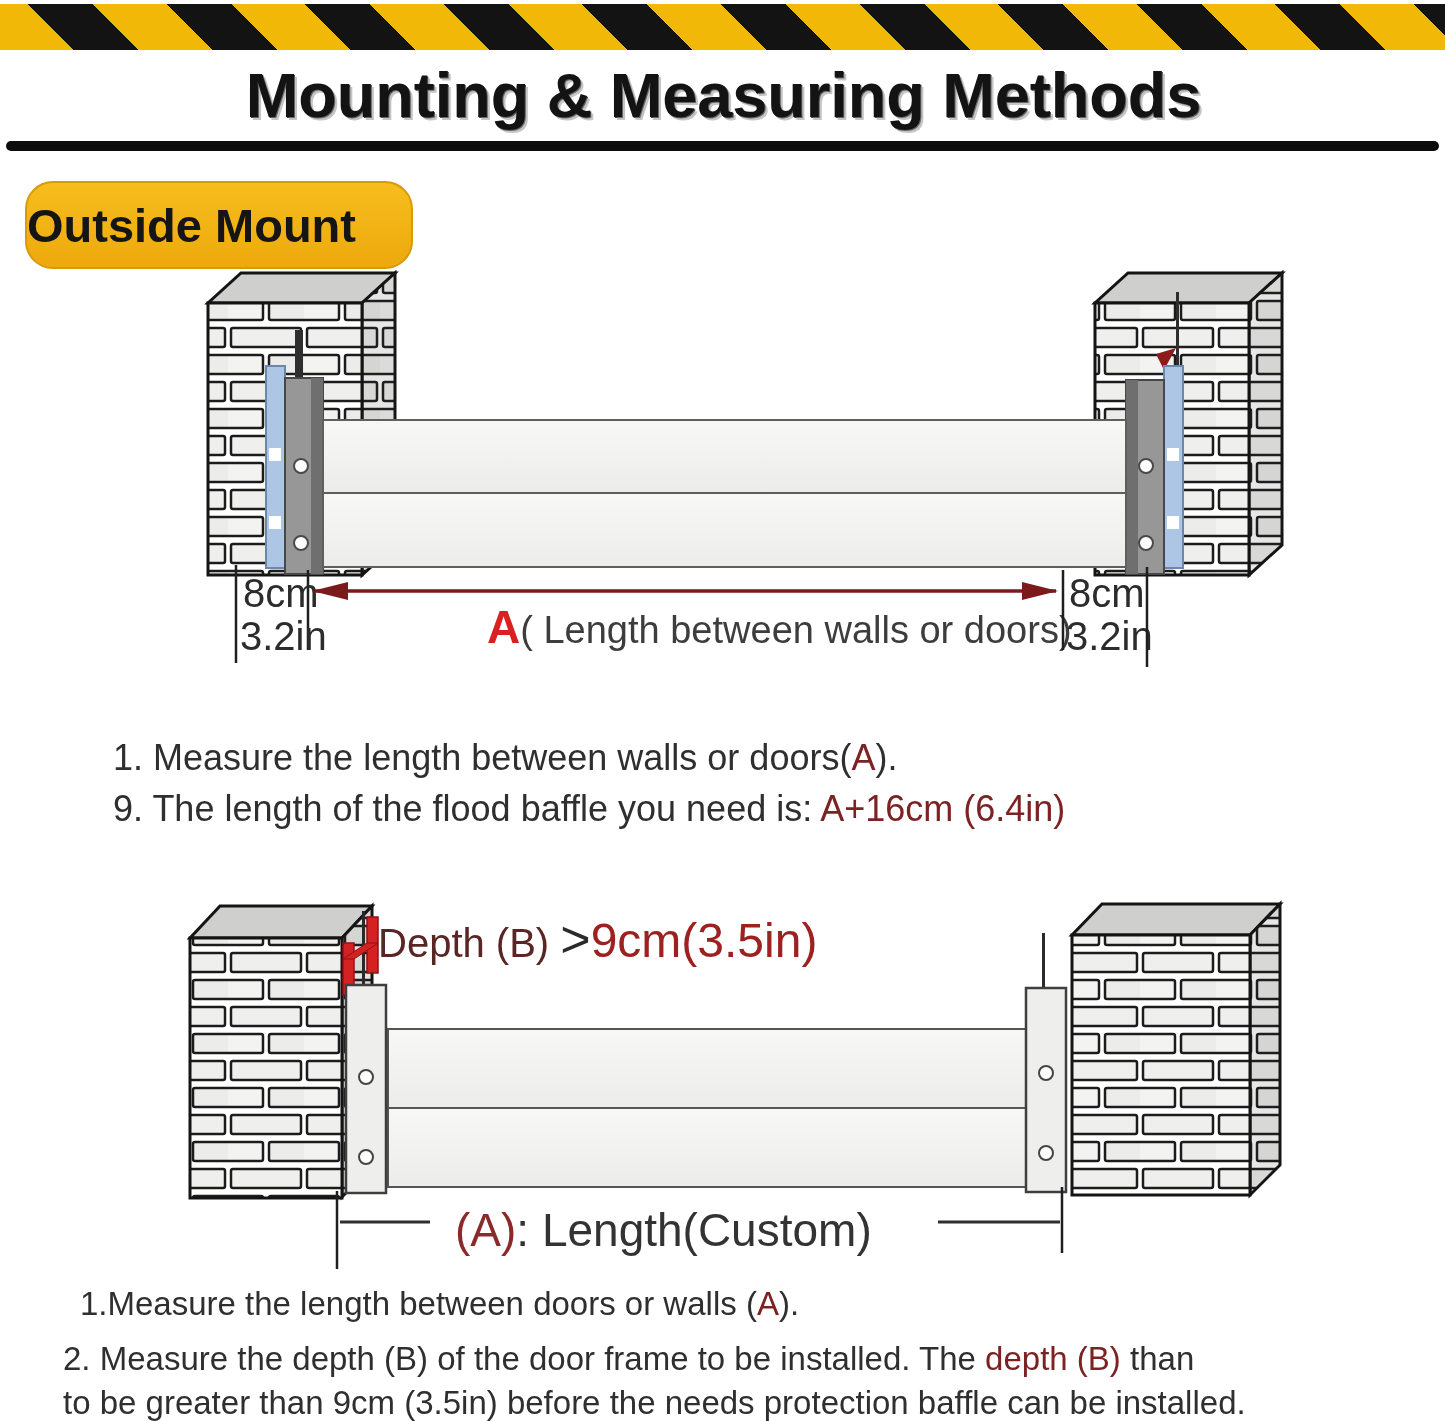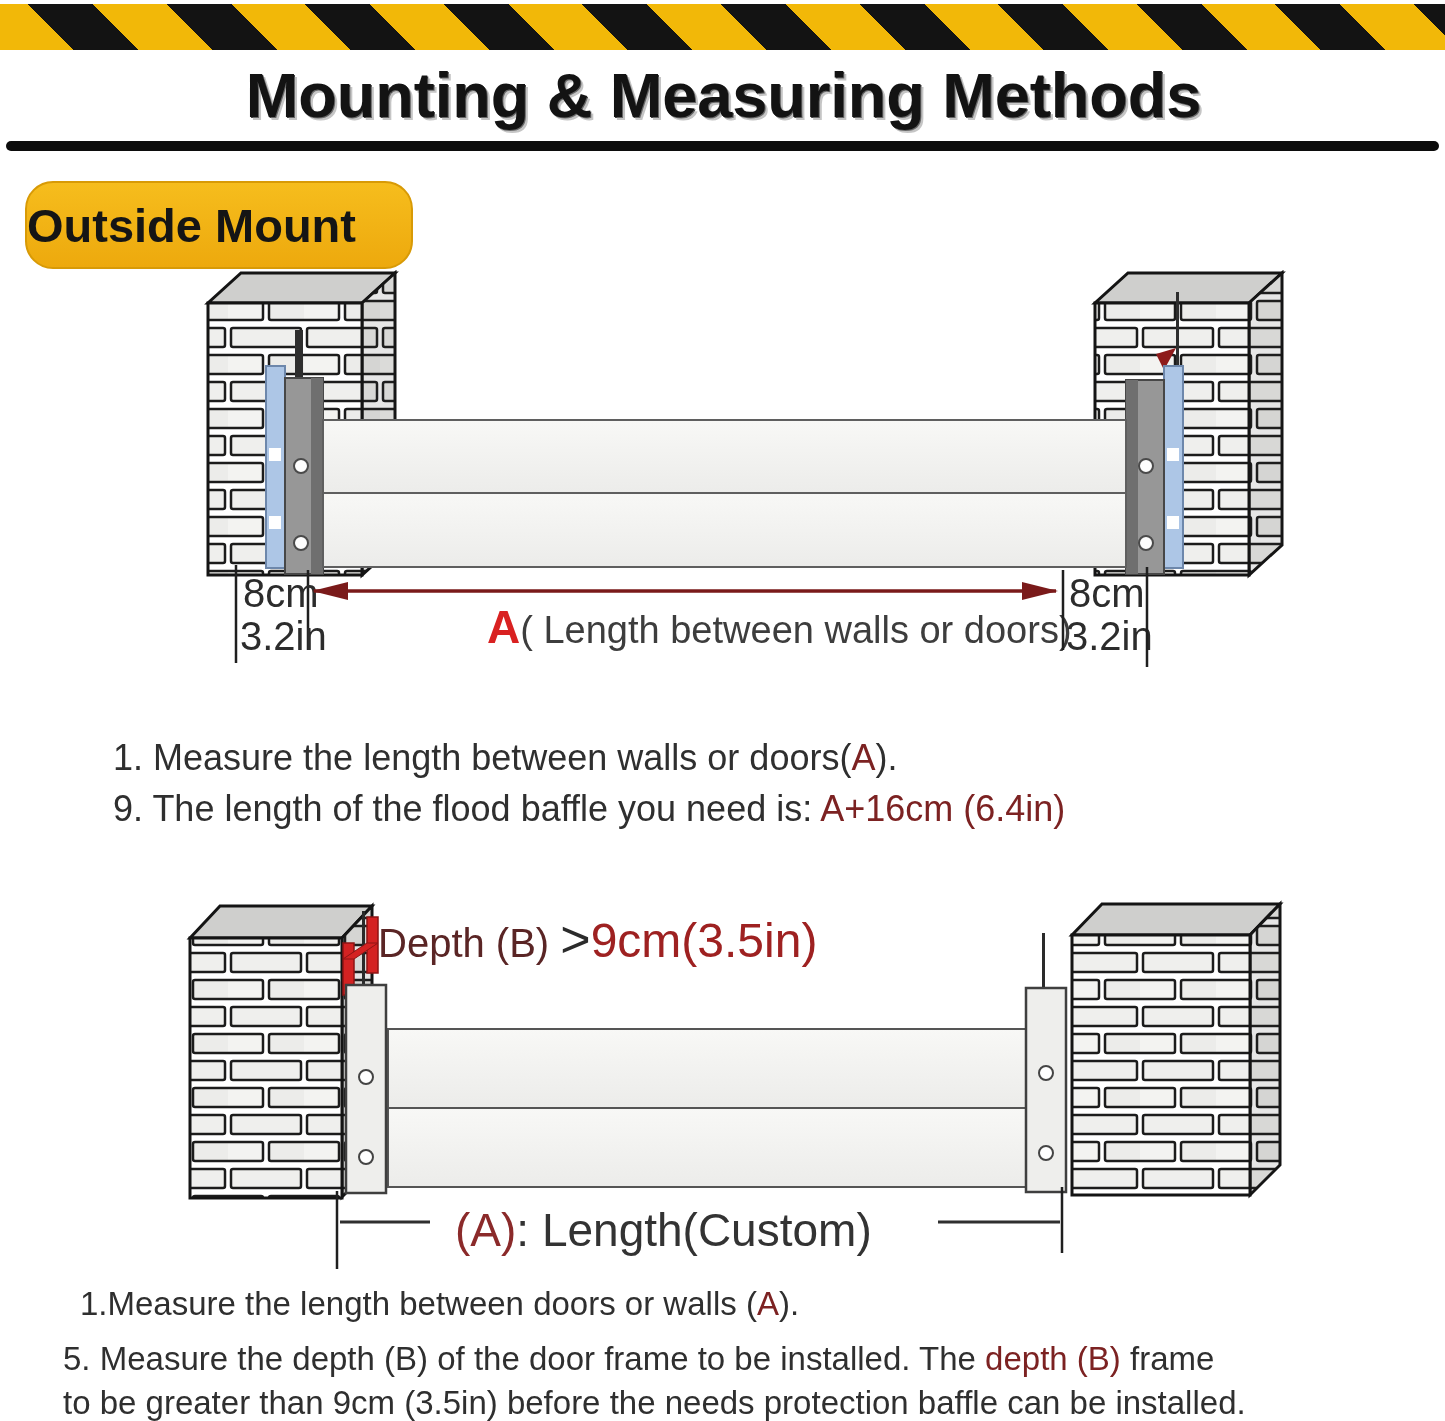--- a/index.html
+++ b/index.html
@@ -167,17 +167,17 @@
 
     <line x1="337" y1="296" x2="337" y2="374" stroke="#1f1f1f" stroke-width="2.5"></line>
     <line x1="340" y1="327" x2="430" y2="327" stroke="#2f2f2f" stroke-width="3"></line>
     <text class="svg-text" x="455" y="351"><tspan font-size="46" fill="#8b2a2a">(A)</tspan><tspan font-size="46" fill="#333333">: Length(Custom)</tspan></text>
     <line x1="938" y1="327" x2="1060" y2="327" stroke="#2f2f2f" stroke-width="3"></line>
     <line x1="1062" y1="292" x2="1062" y2="358" stroke="#1f1f1f" stroke-width="2.5"></line>
   </svg>
 
   <div class="steps" id="steps-bottom">
     <div class="p1"><span>1.Measure the length between doors or walls (</span><span class="em">A</span><span>).</span></div>
-    <div><span>5. Measure the depth (B) of the door frame to be installed. The </span><span class="em">depth (B)</span><span> frame</span></div>
+    <div><span>2. Measure the depth (B) of the door frame to be installed. The </span><span class="em">depth (B)</span><span> than</span></div>
     <div><span>to be greater than 9cm (3.5in) before the needs protection baffle can be installed.</span></div>
   </div>
 
 </div>
 
 </body></html>

